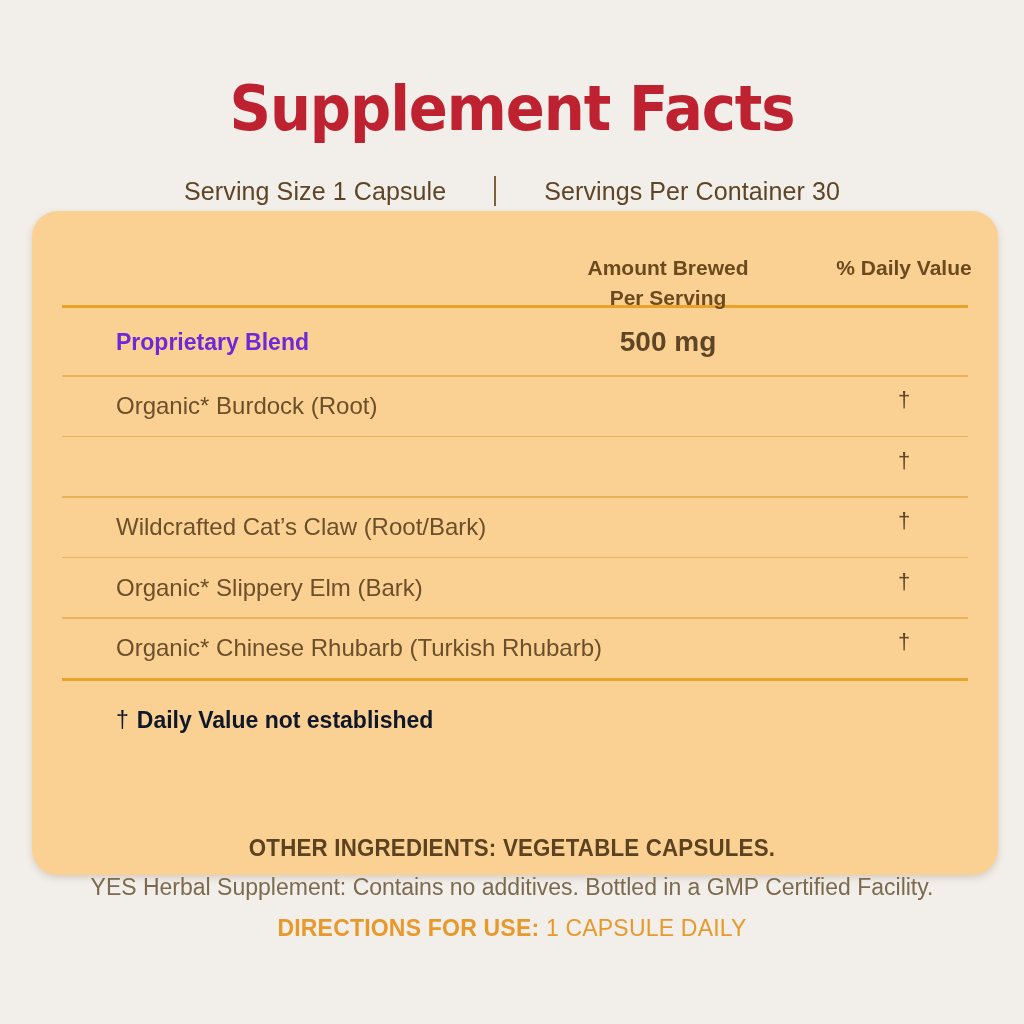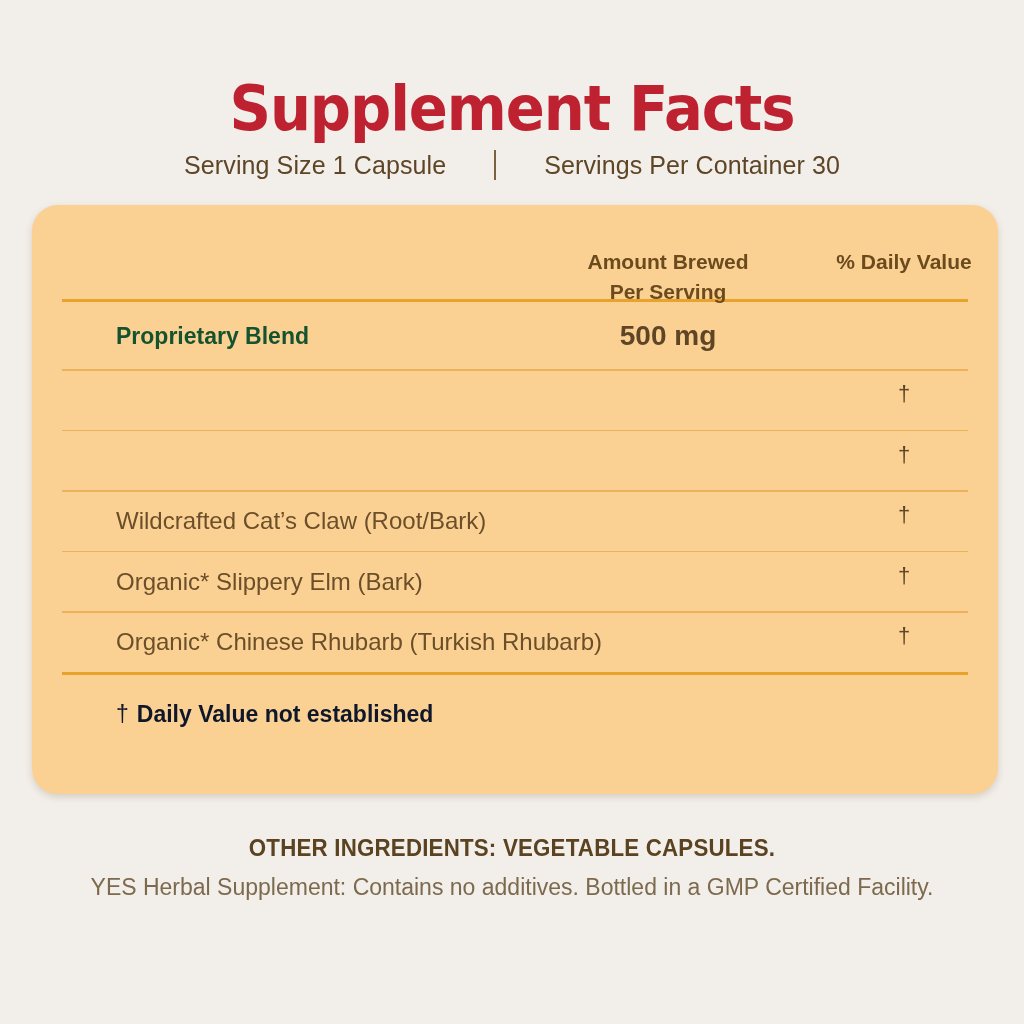--- a/index.html
+++ b/index.html
@@ -32,43 +32,43 @@
     padding-top: 78px;
     font-family: "DejaVu Sans", sans-serif;
     transform: scaleX(0.93);
   }
 
   .serving-row {
     display: flex;
     justify-content: center;
     align-items: center;
     gap: 0;
-    margin-top: 10px;
+    margin-top: 36px;
     color: #5E4526;
     font-size: 25px;
   }
   .serving-item {
     white-space: nowrap;
     letter-spacing: 0.1px;
   }
   .serving-divider {
     width: 2px;
     height: 30px;
     background: #7A6240;
     margin: 0 48px;
     flex: none;
   }
 
   
   .panel {
     position: absolute;
     left: 32px;
-    top: 205px;
+    top: 211px;
     width: 966px;
-    height: 589px;
+    height: 664px;
     background: #FBD193;
     border-radius: 26px;
     box-sizing: border-box;
     padding: 0 30px;
     box-shadow: 0 3px 7px rgba(120, 95, 60, 0.22);
   }
 
   .col-amount {
     position: absolute;
     left: 500px;
@@ -122,21 +122,21 @@
     color: #5E4526;
     font-size: 24px;
   }
 
   .row.blend {
     height: 67px;
   }
   .row.blend .label {
     font-weight: bold;
     font-size: 23px;
-    color: #14532d;
+    color: #6d28d9;
   }
   .row.blend .col-amount {
     font-weight: bold;
     font-size: 28px;
     color: #5E4526;
   }
 
   .row .dagger {
     font-size: 22px;
     line-height: 1;
@@ -218,20 +218,21 @@
 
     <div class="row blend">
       <div class="label">Proprietary Blend</div>
       <div class="col-amount">500 mg</div>
       <div class="col-dv"></div>
     </div>
 
     <div class="rule-thin"></div>
 
     <div class="row">
+      <div class="label">Organic* Burdock (Root)</div>
       <div class="col-dv"><span class="dagger">†</span></div>
     </div>
 
     <div class="rule-thin"></div>
 
     <div class="row">
       <div class="col-dv"><span class="dagger">†</span></div>
     </div>
 
     <div class="rule-thin"></div>
@@ -259,15 +260,19 @@
 
     <div class="footnote">
       <span class="fn-dagger">†</span><span>Daily Value not established</span>
     </div>
 
   </div>
 
   <div class="bottom">
     <div class="other-ing">OTHER INGREDIENTS:  VEGETABLE CAPSULES.</div>
     <div class="facility">YES Herbal Supplement: Contains no additives. Bottled in a GMP Certified Facility.</div>
+    <div class="directions">
+      <span class="dir-label">DIRECTIONS FOR USE:</span>
+      <span class="dir-value">1 CAPSULE DAILY</span>
+    </div>
   </div>
 
 </div>
 
 </body></html>

